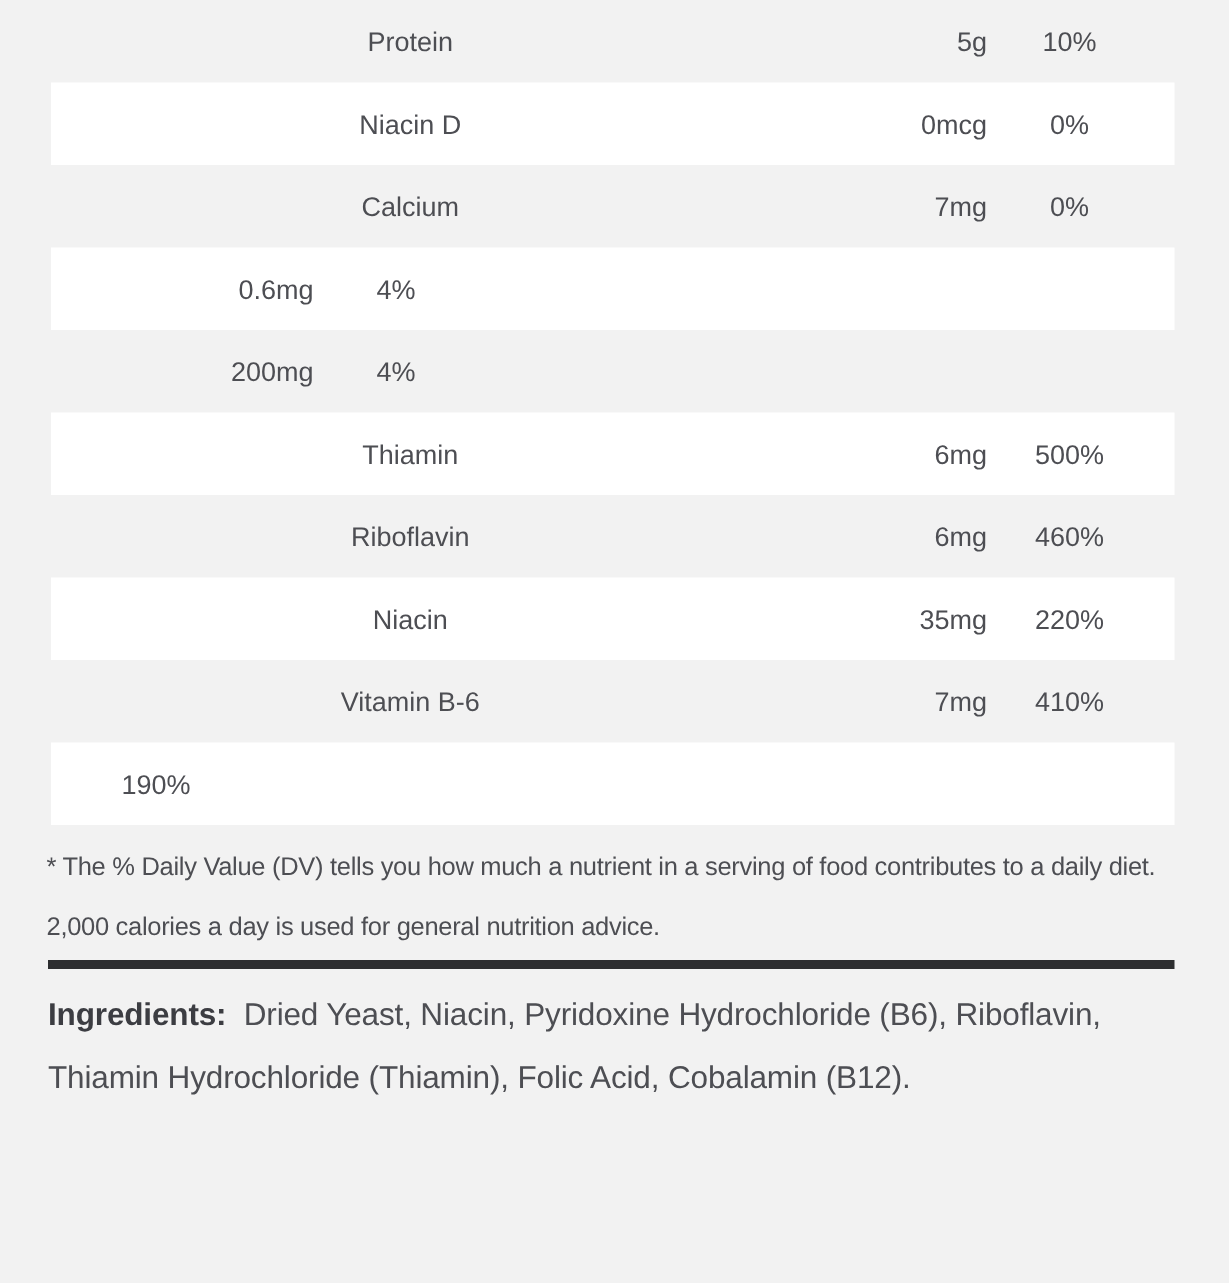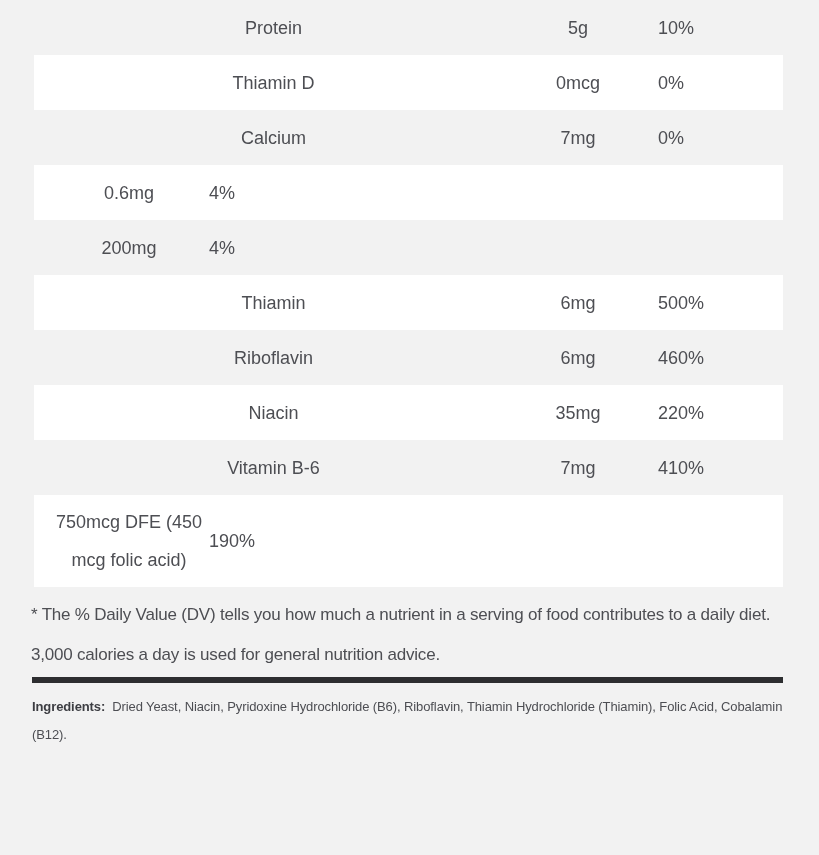--- a/index.html
+++ b/index.html
@@ -27,62 +27,62 @@
   }
   .nutrient-row.alt {
     background: var(--row-highlight, #ffffff);
   }
   .cell-name {
     flex: 1;
     text-align: center;
   }
   .cell-amount {
     width: 160px;
-    text-align: center;
+    text-align: right;
   }
   .cell-dv {
     width: 110px;
-    text-align: left;
+    text-align: center;
   }
   .footnote {
     margin: 8px 33px 0 31px;
     font-size: 17px;
     line-height: 40px;
     letter-spacing: -0.2px;
   }
   .thick-divider {
     height: 6px;
     background: var(--divider-color, #2d2e30);
     margin: 2px 36px 0 32px;
   }
   .ingredients {
     margin: 10px 33px 16px 32px;
-    font-size: 13px;
-    line-height: 28px;
+    font-size: 21px;
+    line-height: 42px;
     letter-spacing: -0.1px;
   }
   .ingredients .label {
     font-weight: 700;
     color: var(--label-color, #3c3d42);
   }
 </style>
 </head>
 <body>
 
 <main>
 
   <div class="nutrition-table">
     <div class="nutrient-row">
       <span class="cell-name">Protein</span>
       <span class="cell-amount">5g</span>
       <span class="cell-dv">10%</span>
     </div>
 
     <div class="nutrient-row alt">
-      <span class="cell-name">Thiamin D</span>
+      <span class="cell-name">Niacin D</span>
       <span class="cell-amount">0mcg</span>
       <span class="cell-dv">0%</span>
     </div>
 
     <div class="nutrient-row">
       <span class="cell-name">Calcium</span>
       <span class="cell-amount">7mg</span>
       <span class="cell-dv">0%</span>
     </div>
 
@@ -114,25 +114,24 @@
       <span class="cell-dv">220%</span>
     </div>
 
     <div class="nutrient-row">
       <span class="cell-name">Vitamin B-6</span>
       <span class="cell-amount">7mg</span>
       <span class="cell-dv">410%</span>
     </div>
 
     <div class="nutrient-row alt">
-      <span class="cell-amount">750mcg DFE (450 mcg folic acid)</span>
       <span class="cell-dv">190%</span>
     </div>
 
   </div>
 
-  <p class="footnote">* The % Daily Value (DV) tells you how much a nutrient in a serving of food contributes to a daily diet. 3,000 calories a day is used for general nutrition advice.</p>
+  <p class="footnote">* The % Daily Value (DV) tells you how much a nutrient in a serving of food contributes to a daily diet. 2,000 calories a day is used for general nutrition advice.</p>
 
   <div class="thick-divider"></div>
 
   <p class="ingredients"><span class="label">Ingredients:</span>&nbsp; <span>Dried Yeast, Niacin, Pyridoxine Hydrochloride (B6), Riboflavin, Thiamin Hydrochloride (Thiamin), Folic Acid, Cobalamin (B12).</span></p>
 
 </main>
 
 </body></html>

